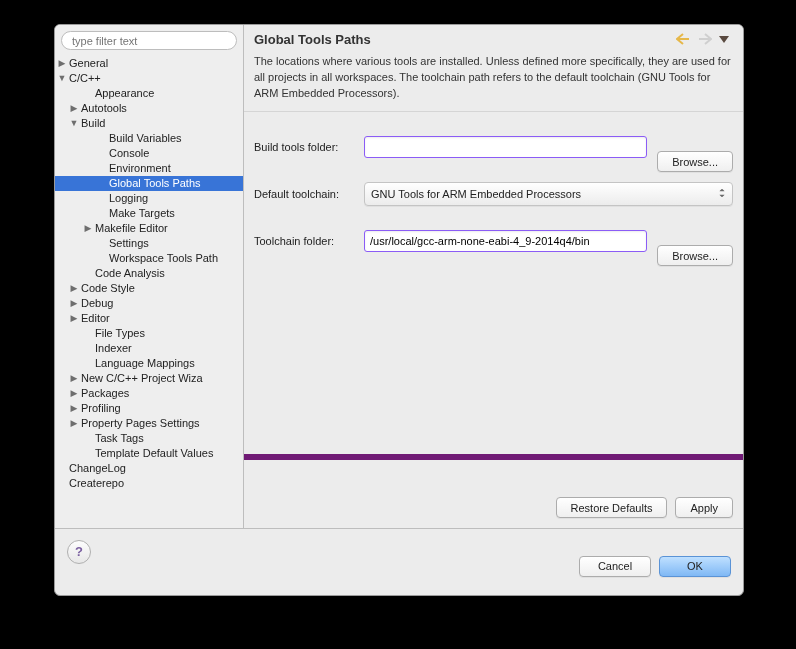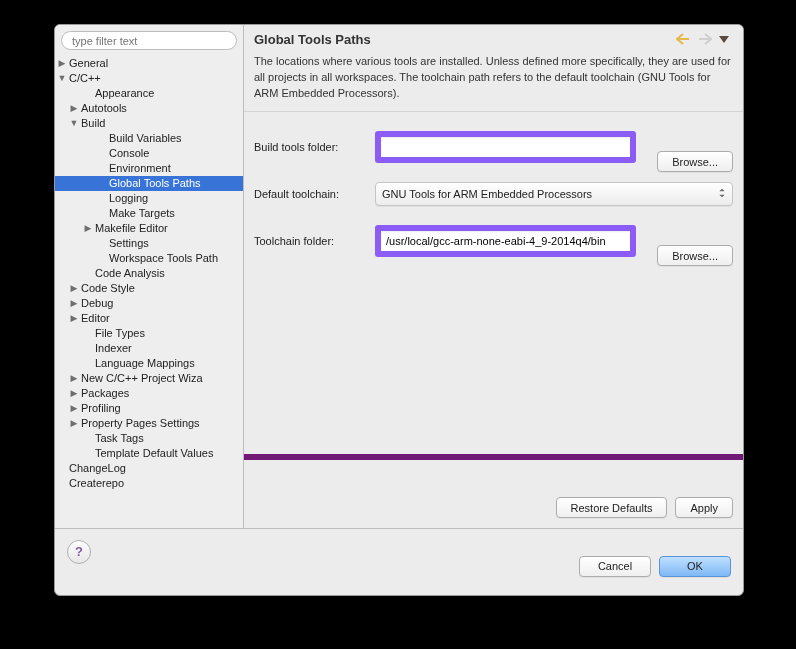--- a/index.html
+++ b/index.html
@@ -21,23 +21,23 @@
   .tw{display:inline-flex;width:10px;justify-content:center;color:#6e6e6e;font-size:9px;}
   .tn .lbl{padding:0 2px;}
   .sel{background:#3874d7;color:#fff;}
   .ind0{padding-left:2px}.ind1{padding-left:14px}.ind2{padding-left:28px}.ind3{padding-left:42px}
   .content{flex:1;display:flex;flex-direction:column;background:#ececec;}
   .chead{display:flex;align-items:center;padding:6px 10px 4px 10px;}
   .chead h1{margin:0;font-size:13px;font-weight:bold;color:#333;flex:1;}
   .navbtn{width:18px;height:16px;display:inline-flex;align-items:center;justify-content:center;margin-left:2px;}
   .desc{padding:2px 10px 10px 10px;font-size:11px;color:#333;border-bottom:1px solid #d5d5d5;line-height:16px;}
   .form{padding:10px 10px;}
-  .row{display:flex;align-items:center;margin-bottom:10px;gap:21px;}
+  .row{display:flex;align-items:center;margin-bottom:10px;gap:10px;}
   .row label{width:100px;text-align:left;font-size:11px;color:#222;}
-  .txt{flex:1;height:20px;border:6px solid #8b5cf6;border-radius:3px;background:#fff;padding:0 5px;font-size:11px;box-shadow:inset 0 1px 2px rgba(0,0,0,.08);outline:none;}
+  .txt{flex:1;height:20px;border:1px solid #8b5cf6;border-radius:3px;background:#fff;padding:0 5px;font-size:11px;box-shadow:inset 0 1px 2px rgba(0,0,0,.08);outline:none;}
   .select{flex:1;height:22px;border:1px solid #c4c4c4;border-radius:4px;background:linear-gradient(#ffffff,#ececec);padding:0 20px 0 6px;font-size:11px;position:relative;display:flex;align-items:center;box-shadow:0 1px 0 rgba(0,0,0,.05);}
   .select::after{content:"";position:absolute;right:6px;top:4px;width:8px;height:12px;background:linear-gradient(#6a6a6a,#6a6a6a);clip-path:polygon(50% 0,100% 30%,0 30%,50% 0,0 70%,100% 70%,50% 100%,0 70%);transform:scale(.7);}
   .btn{height:21px;padding:0 14px;border:1px solid #acacac;border-radius:4px;background:linear-gradient(#ffffff,#efefef);font-size:11px;color:#222;box-shadow:0 1px 0 rgba(0,0,0,.05);cursor:default;white-space:nowrap;margin-top:29px;}
   .btn.primary{background:linear-gradient(#bfe0ff,#7fb8f5);border-color:#5a93d6;}
   .form-bottom{margin-top:auto;padding:8px 10px 10px;display:flex;justify-content:flex-end;gap:8px;border-top:6px solid #701a75;}
   .footer{height:45px;border-top:1px solid #bdbdbd;background:#ececec;display:flex;align-items:center;padding:0 12px;gap:8px;}
   .help{width:22px;height:22px;border:1px solid #b0b0b0;border-radius:50%;display:flex;align-items:center;justify-content:center;color:#7a5fa0;background:linear-gradient(#fdfdfd,#e7e7e7);font-size:13px;font-weight:bold;}
   .spacer{flex:1;}
   svg{display:block;}
 </style>

